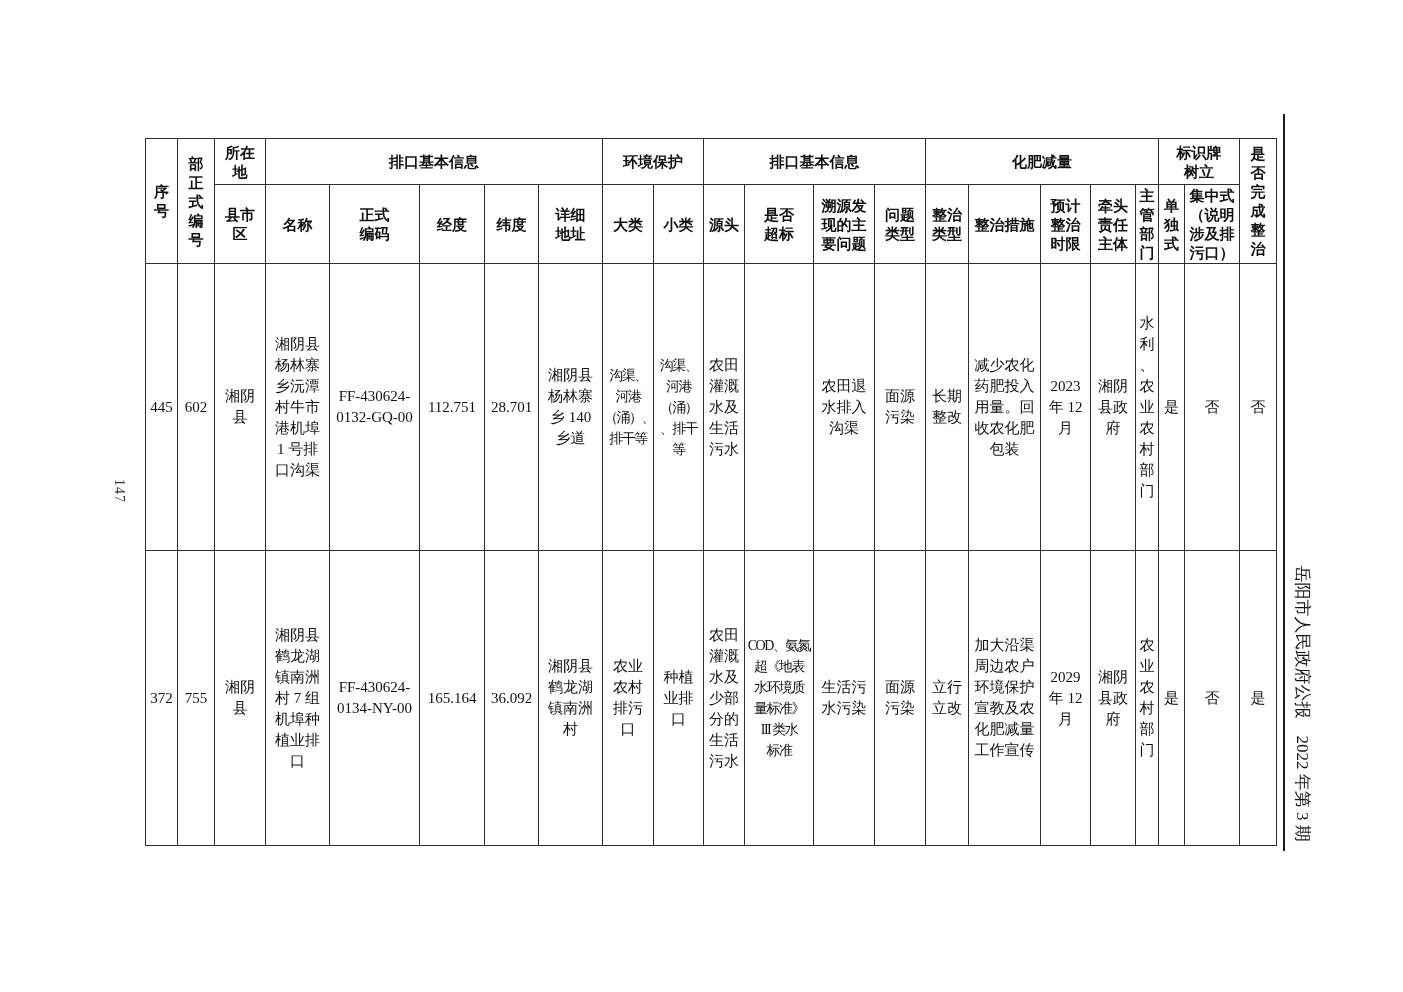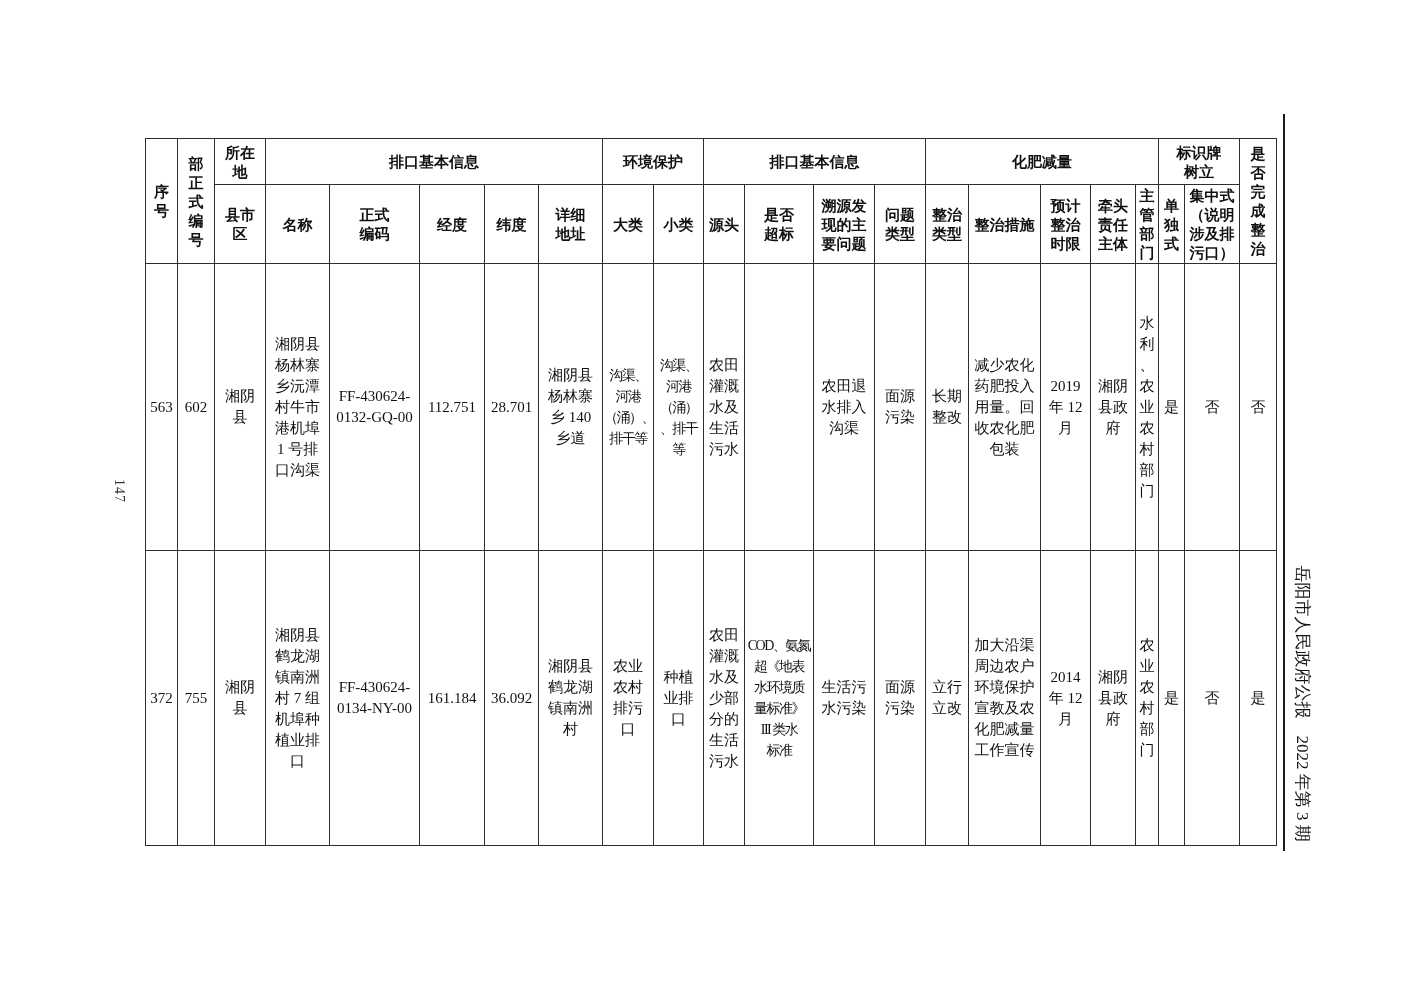--- a/index.html
+++ b/index.html
@@ -126,21 +126,21 @@
 独
 式</th>
         <th>集中式
 （说明
 涉及排
 污口）</th>
       </tr>
     </thead>
     <tbody>
       <tr class="drow1">
-        <td class="num">563</td>
+        <td class="num">445</td>
         <td class="num">602</td>
         <td>湘阴
 县</td>
         <td>湘阴县
 杨林寨
 乡沅潭
 村牛市
 港机埠
 1 号排
 口沟渠</td>
@@ -172,21 +172,21 @@
 沟渠</td>
         <td>面源
 污染</td>
         <td>长期
 整改</td>
         <td>减少农化
 药肥投入
 用量。回
 收农化肥
 包装</td>
-        <td>2019
+        <td>2023
 年 12
 月</td>
         <td>湘阴
 县政
 府</td>
         <td>水
 利
 、
 农
 业
@@ -205,21 +205,21 @@
 县</td>
         <td>湘阴县
 鹤龙湖
 镇南洲
 村 7 组
 机埠种
 植业排
 口</td>
         <td class="num">FF-430624-
 0134-NY-00</td>
-        <td class="num">161.184</td>
+        <td class="num">165.164</td>
         <td class="num">36.092</td>
         <td>湘阴县
 鹤龙湖
 镇南洲
 村</td>
         <td>农业
 农村
 排污
 口</td>
         <td>种植
@@ -243,21 +243,21 @@
         <td>面源
 污染</td>
         <td>立行
 立改</td>
         <td>加大沿渠
 周边农户
 环境保护
 宣教及农
 化肥减量
 工作宣传</td>
-        <td>2014
+        <td>2029
 年 12
 月</td>
         <td>湘阴
 县政
 府</td>
         <td>农
 业
 农
 村
 部

